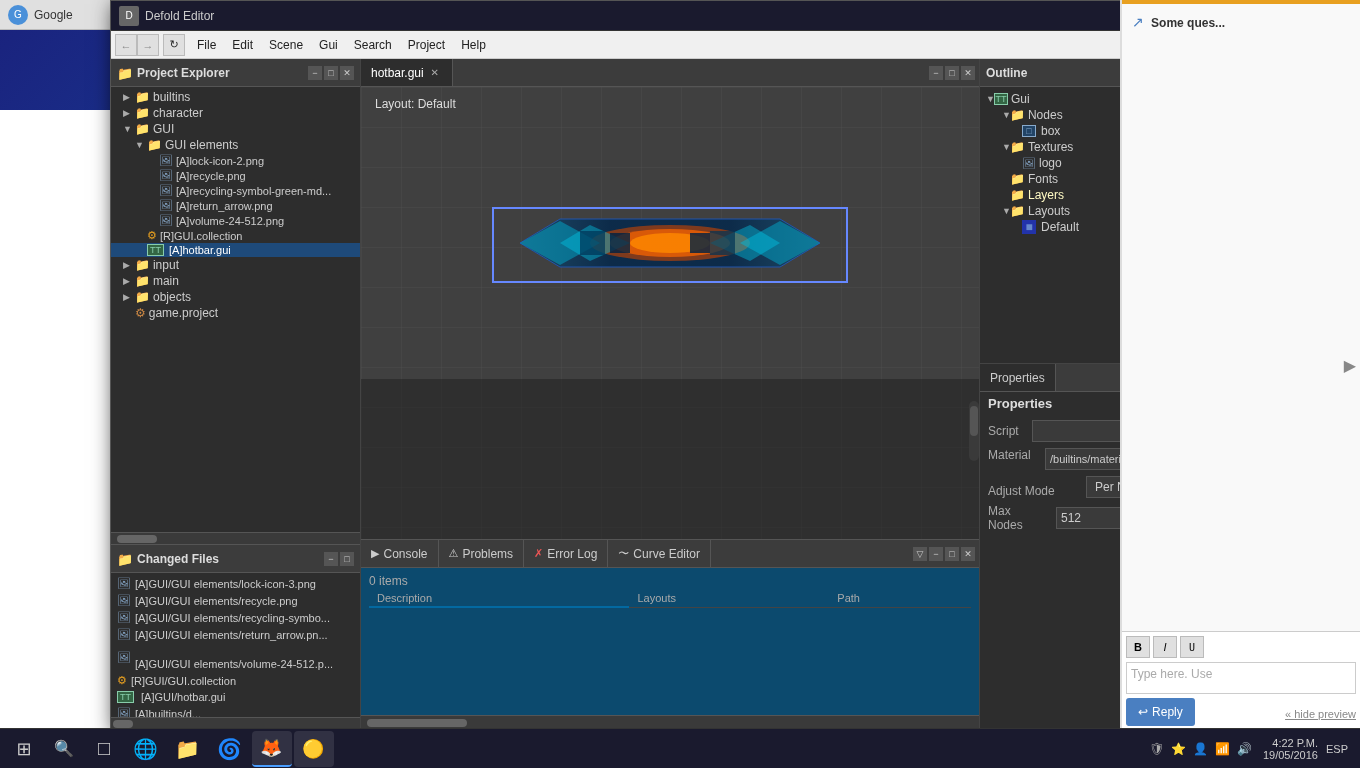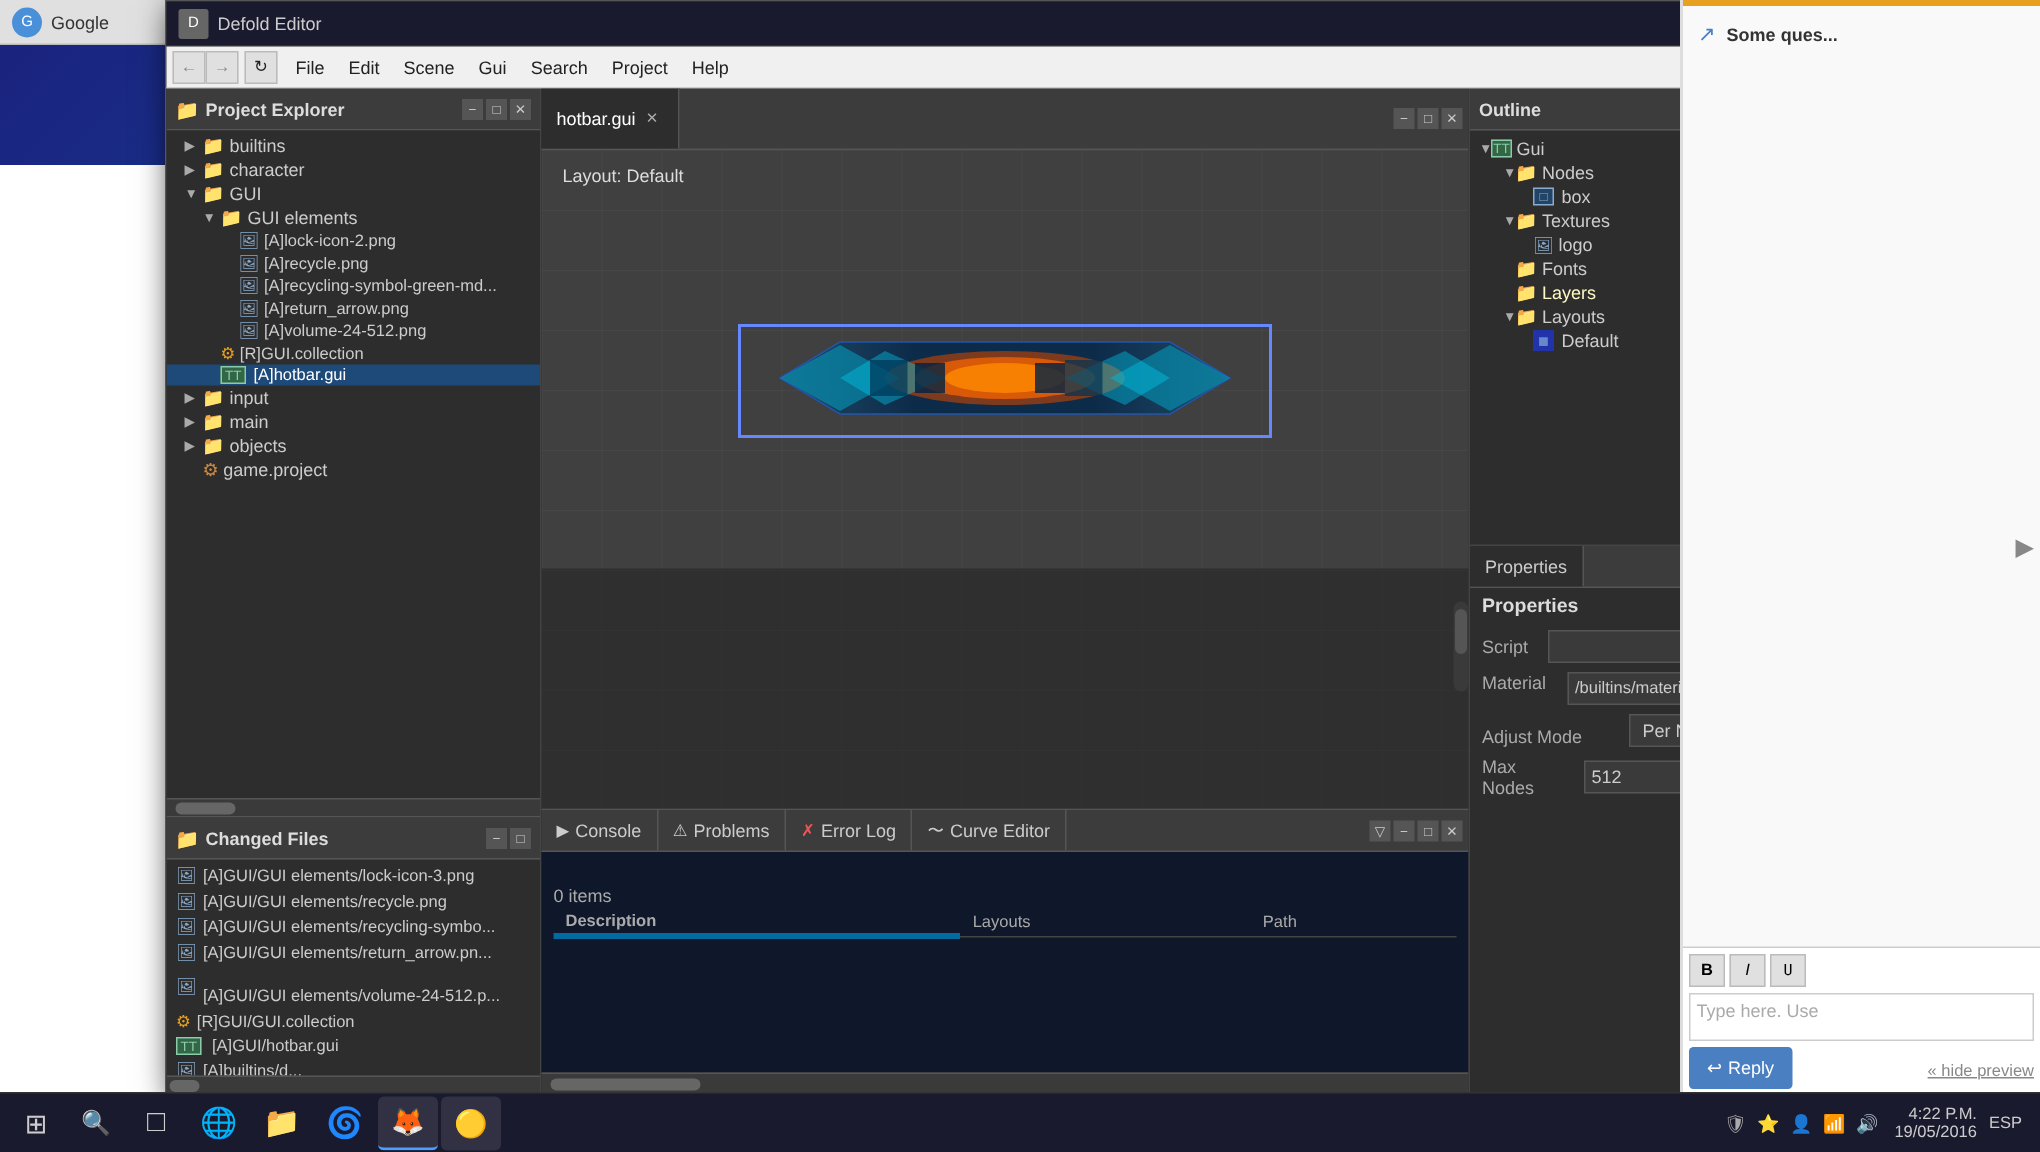--- a/index.html
+++ b/index.html
@@ -224,21 +224,21 @@
         </div>
 
         <div style="height:12px; background:#3a3a3a; border-top:1px solid #555; display:flex; align-items:center; padding:0 2px;">
           <div style="width:20px; height:8px; background:#666; border-radius:4px;"></div>
         </div>
       </div>
     </div>
 
     <div style="flex:1; display:flex; flex-direction:column; background:#2d2d2d; min-width:0;">
 
-      <div style="height:41px; background:#3c3c3c; display:flex; align-items:stretch; border-bottom:1px solid #555;">
+      <div style="height:28px; background:#3c3c3c; display:flex; align-items:stretch; border-bottom:1px solid #555;">
         <div style="display:flex; align-items:center; padding:0 10px; font-size:12px; color:#fff; cursor:pointer; border-right:1px solid #555; background:#2d2d2d; gap:4px;">
           <span>hotbar.gui</span>
           <span style="width:14px; height:14px; display:flex; align-items:center; justify-content:center; border-radius:50%; font-size:10px; color:#aaa; cursor:pointer;">✕</span>
         </div>
         <div style="flex:1;"></div>
         <div style="display:flex; align-items:center; padding-right:4px; gap:2px;">
           <div style="width:14px; height:14px; background:#555; color:#ccc; cursor:pointer; font-size:9px; display:flex; align-items:center; justify-content:center;">−</div>
           <div style="width:14px; height:14px; background:#555; color:#ccc; cursor:pointer; font-size:9px; display:flex; align-items:center; justify-content:center;">□</div>
           <div style="width:14px; height:14px; background:#555; color:#ccc; cursor:pointer; font-size:9px; display:flex; align-items:center; justify-content:center;">✕</div>
         </div>
@@ -306,26 +306,26 @@
           </div>
           <div style="flex:1;"></div>
           <div style="display:flex; align-items:center; padding-right:4px; gap:2px;">
             <div style="width:14px; height:14px; background:#555; color:#ccc; cursor:pointer; font-size:9px; display:flex; align-items:center; justify-content:center;">▽</div>
             <div style="width:14px; height:14px; background:#555; color:#ccc; cursor:pointer; font-size:9px; display:flex; align-items:center; justify-content:center;">−</div>
             <div style="width:14px; height:14px; background:#555; color:#ccc; cursor:pointer; font-size:9px; display:flex; align-items:center; justify-content:center;">□</div>
             <div style="width:14px; height:14px; background:#555; color:#ccc; cursor:pointer; font-size:9px; display:flex; align-items:center; justify-content:center;">✕</div>
           </div>
         </div>
 
-        <div style="flex:1; overflow:auto; padding:20px 8px; background:#0f172a;">
+        <div style="flex:1; overflow:auto; padding:4px 8px; background:#0c4a6e;">
           <div style="font-size:12px; color:#aaa; padding:2px 0;">0 items</div>
           <table style="width:100%; border-collapse:collapse;">
             <thead>
               <tr>
-                <th style="font-size:11px; color:#aaa; text-align:left; padding:2px 8px; border-bottom:4px solid #0369a1; font-weight:bold;margin-left:44px;">Description</th>
+                <th style="font-size:11px; color:#aaa; text-align:left; padding:2px 8px; border-bottom:2px solid #0369a1; font-weight:normal;margin-left:44px;">Description</th>
                 <th style="font-size:11px; color:#aaa; text-align:left; padding:2px 8px; border-bottom:1px solid #444; font-weight:normal;">Layouts</th>
                 <th style="font-size:11px; color:#aaa; text-align:left; padding:2px 8px; border-bottom:1px solid #444; font-weight:normal;">Path</th>
               </tr>
             </thead>
           </table>
         </div>
 
         <div style="height:14px; background:#3a3a3a; border-top:1px solid #555; display:flex; align-items:center; padding:0 2px;">
           <div style="width:4px;"></div>
           <div style="width:100px; height:8px; background:#666; border-radius:4px;"></div>

